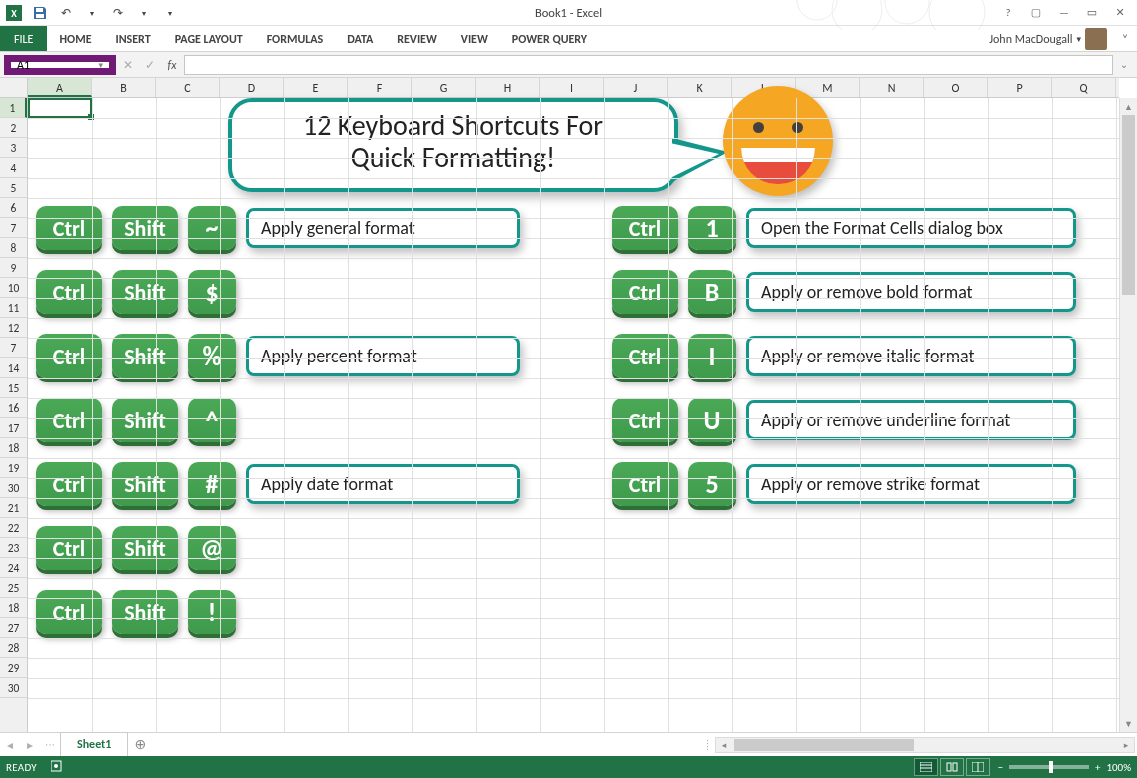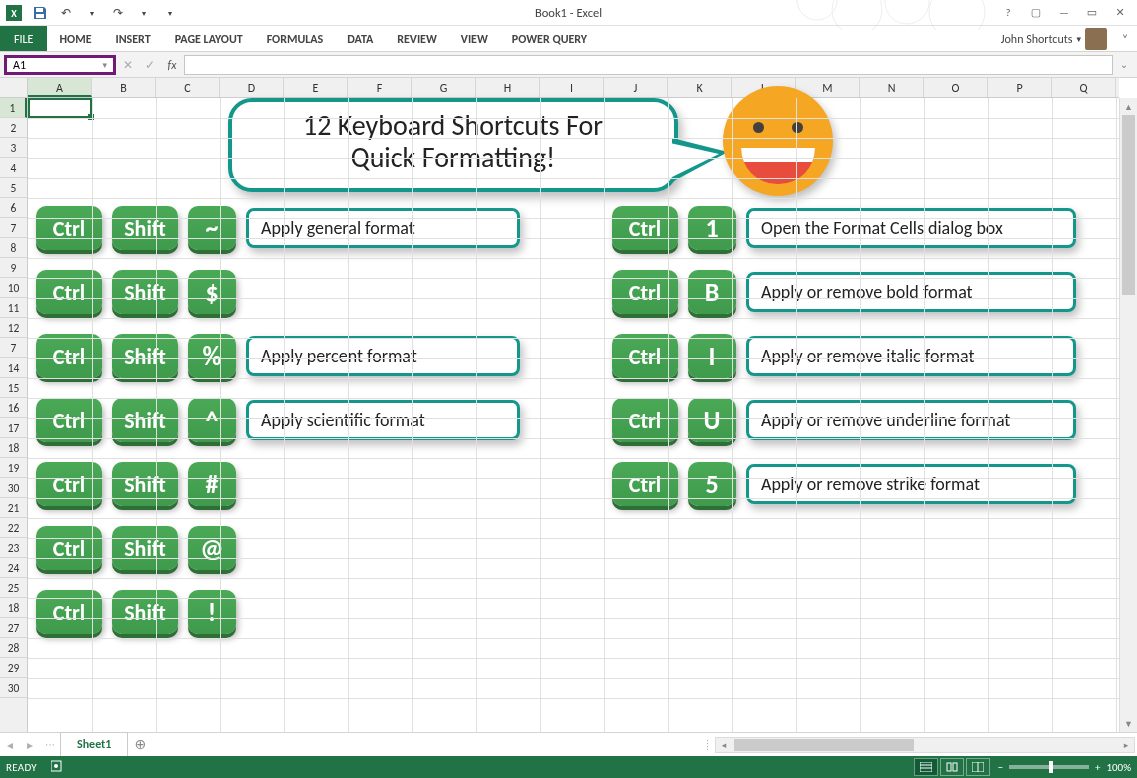--- a/index.html
+++ b/index.html
@@ -18,21 +18,21 @@
 #ribbon { height: 26px; background: #fff; display: flex; align-items: stretch; border-bottom: 1px solid #d4d4d4; font-size: 12px; }
 .rtab { padding: 0 12px; display:flex; align-items:center; color:#444; cursor:default;font-weight:bold; }
 .rtab.file { background:#217346; color:#fff; font-weight:400; padding:0 14px; }
 #ribbon-spacer { flex:1; }
 #signin { display:flex; align-items:center; padding:0 6px; color:#444; gap:4px; font-size:12px;}
 .avatar { width:22px; height:22px; background:#8a7050; border-radius:2px; display:inline-block; }
 #collapse-ribbon { width:24px; display:flex; align-items:center; justify-content:center; color:#666; }
 
 
 #fxrow { height: 26px; background:#f3f3f3; border-bottom:1px solid #d4d4d4; display:flex; align-items:center; padding:2px 4px; gap:2px; }
-#namebox { width:112px; height:20px; background:#fff; border:3px solid #701a75; font-size:12px; padding:0 6px; display:flex; align-items:center; justify-content:space-between;}
+#namebox { width:112px; height:20px; background:#fff; border:7px solid #701a75; font-size:12px; padding:0 6px; display:flex; align-items:center; justify-content:space-between;}
 #namebox span:last-child{font-size:9px;color:#888;}
 .fxbtn { width:20px; height:20px; display:flex; align-items:center; justify-content:center; color:#aaa; font-size:12px; }
 #fxinput { flex:1; height:20px; background:#fff; border:1px solid #c6c6c6; }
 #fxexpand { width:18px; height:20px; display:flex;align-items:center;justify-content:center;color:#888;font-size:10px;}
 
 
 #gridwrap { position:relative; height: calc(100% - 26px - 26px - 26px - 24px - 22px); overflow:hidden; background:#fff;}
 #selectall { position:absolute; left:0; top:0; width:28px; height:20px; background:#f0f0f0; border-right:1px solid #ccc; border-bottom:1px solid #ccc; }
 #colheads { position:absolute; left:28px; top:0; right:18px; height:20px; display:flex; background:#f0f0f0; border-bottom:1px solid #ccc;}
 .colhead { width:64px; border-right:1px solid #d6d6d6; text-align:center; font-size:12px; color:#333; line-height:20px; }
@@ -139,21 +139,21 @@
       <div class="rtab">INSERT</div>
       <div class="rtab">PAGE LAYOUT</div>
       <div class="rtab">FORMULAS</div>
       <div class="rtab">DATA</div>
       <div class="rtab">REVIEW</div>
       <div class="rtab">VIEW</div>
       <div class="rtab">POWER QUERY</div>
     </div>
   <div id="ribbon-spacer"></div>
   <div id="signin">
-    <span>John Shortcuts</span>
+    <span>John MacDougall</span>
     <span style="font-size:9px">▾</span>
     <span class="avatar"></span>
   </div>
   <div id="collapse-ribbon">˅</div>
 </div>
 
 <div id="fxrow">
   <div id="namebox">
       <span>A1</span>
       <span>▾</span>
@@ -246,26 +246,26 @@
           <div class="krow left" style="top: 236px;">
             <div class="key">Ctrl</div>
             <div class="key">Shift</div>
             <div class="key small">%</div>
             <div class="desc">Apply percent format</div>
           </div>
           <div class="krow left" style="top: 300px;">
             <div class="key">Ctrl</div>
             <div class="key">Shift</div>
             <div class="key small">^</div>
-            <div class="desc">Apply scientific format</div>
           </div>
           <div class="krow left" style="top: 364px;">
             <div class="key">Ctrl</div>
             <div class="key">Shift</div>
             <div class="key small">#</div>
+            <div class="desc">Apply date format</div>
           </div>
           <div class="krow left" style="top: 428px;">
             <div class="key">Ctrl</div>
             <div class="key">Shift</div>
             <div class="key small">@</div>
           </div>
           <div class="krow left" style="top: 492px;">
             <div class="key">Ctrl</div>
             <div class="key">Shift</div>
             <div class="key small">!</div>

